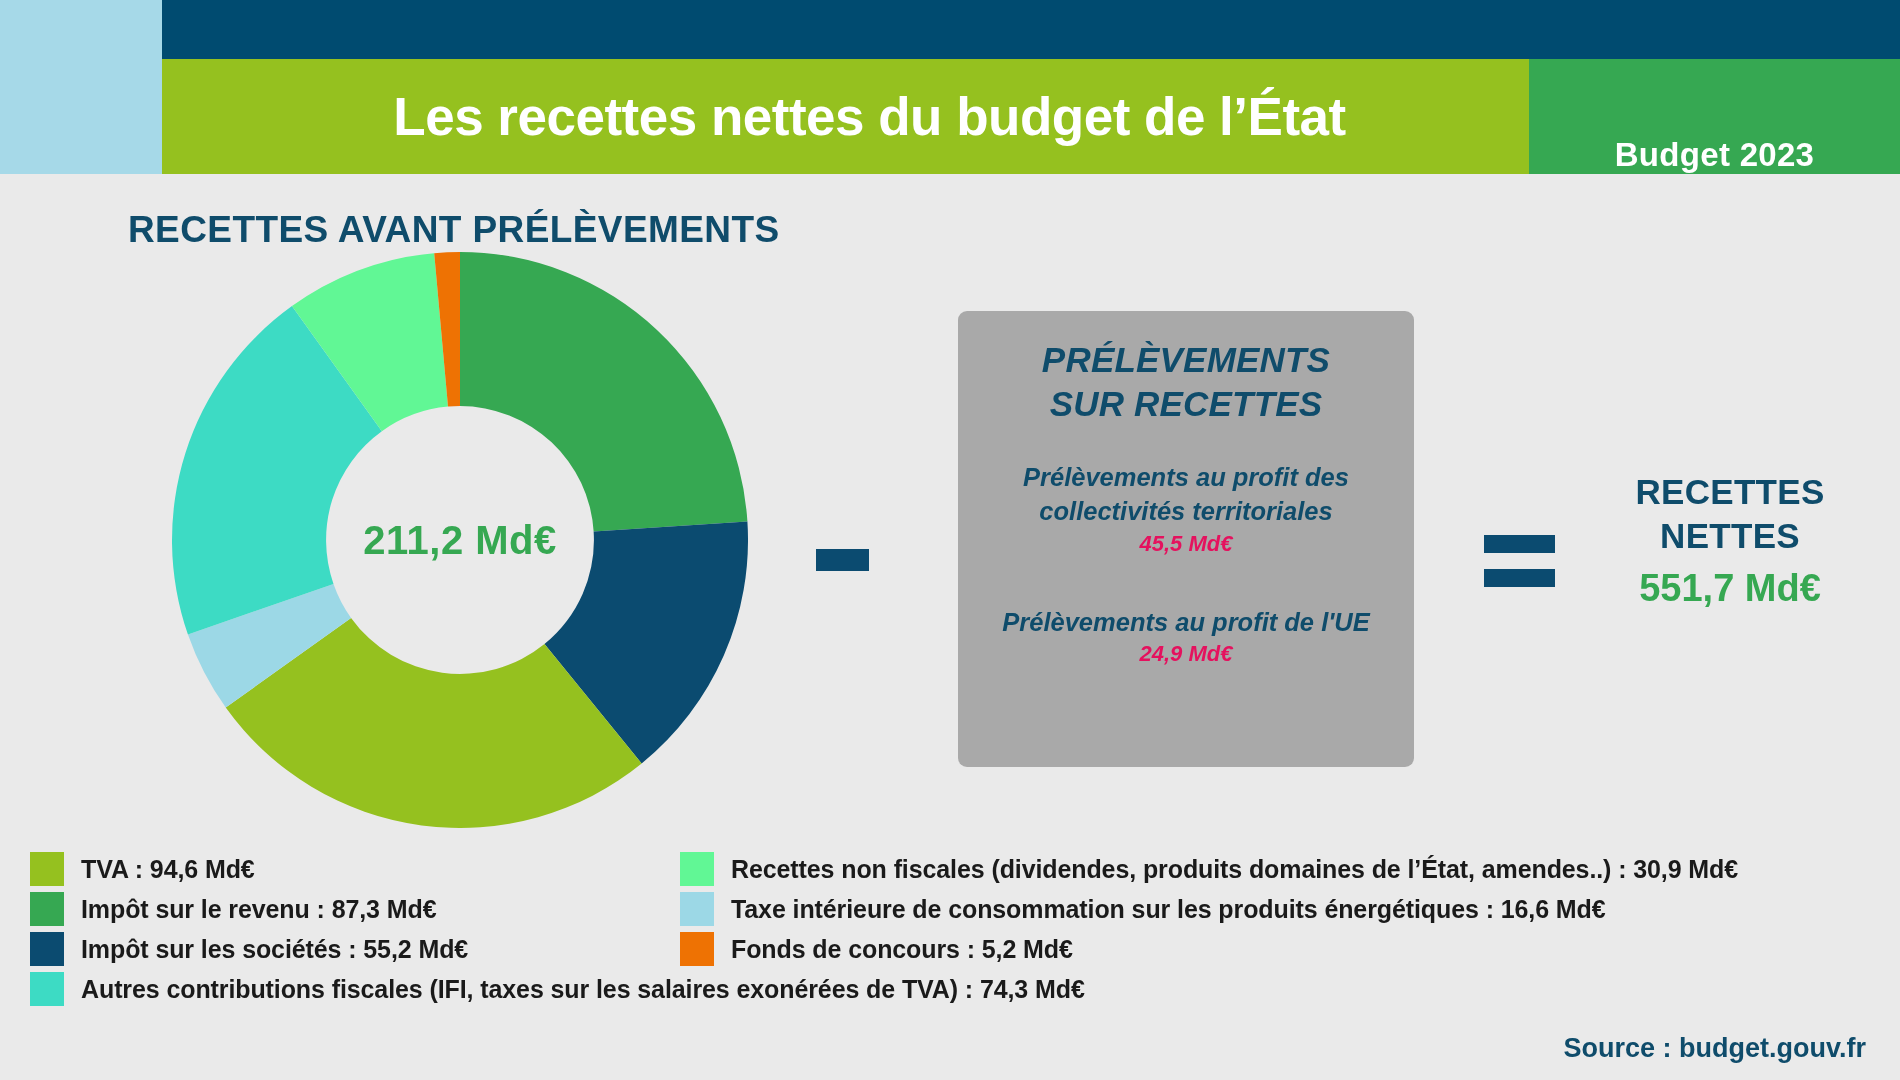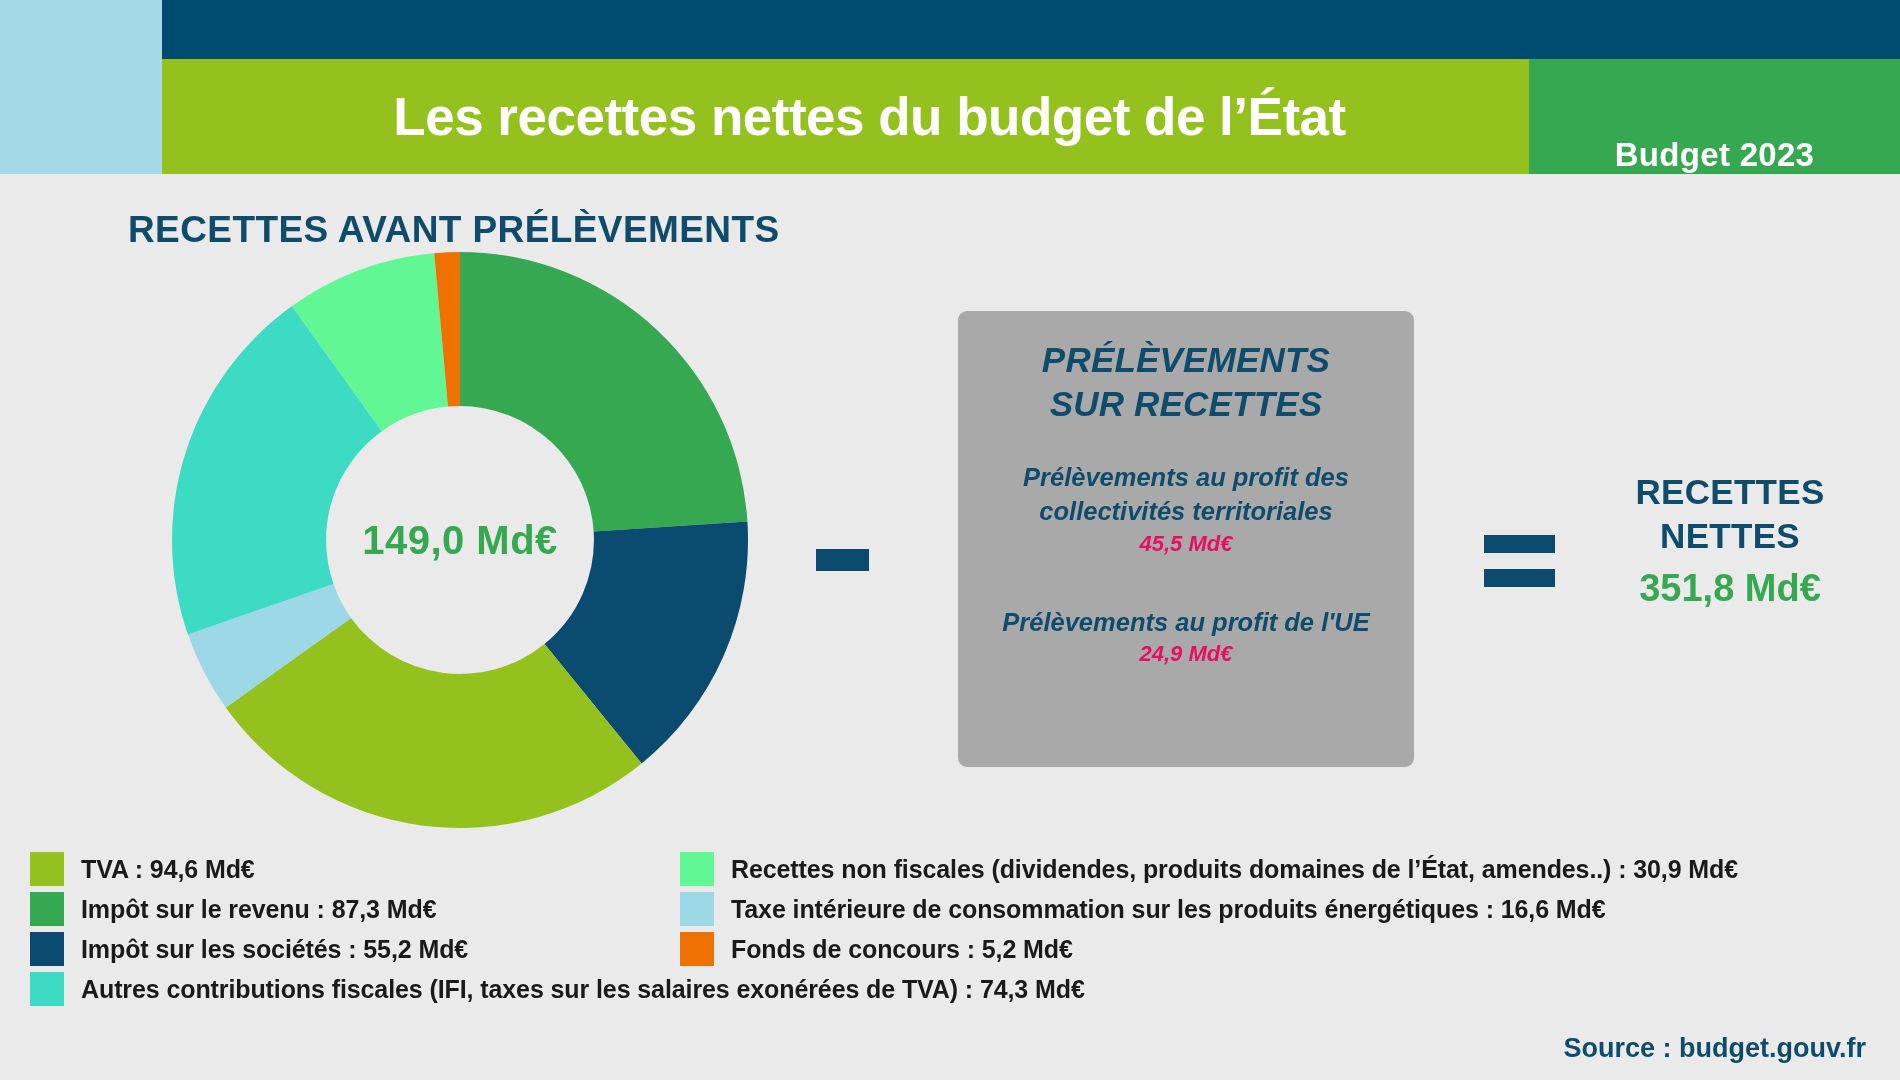--- a/index.html
+++ b/index.html
@@ -272,21 +272,21 @@
     <svg id="donut-svg" width="576" height="576" viewBox="0 0 576 576">
         <path d="M 288 0 A 288 288 0 0 1 575.405182312479 269.4996978421785 L 421.64340977530276 279.397359496613 A 133.92000000000002 133.92000000000002 0 0 0 288 154.07999999999998 Z" fill="#36a852"></path>
         <path d="M 575.405182312479 269.4996978421785 A 288 288 0 0 1 469.65273798826814 511.48665011889545 L 372.4685231645447 391.92129230528644 A 133.92000000000002 133.92000000000002 0 0 0 421.64340977530276 279.397359496613 Z" fill="#0b4b70"></path>
         <path d="M 469.65273798826814 511.48665011889545 A 288 288 0 0 1 53.73893371601926 455.528364235709 L 179.06860417794894 365.9006893696047 A 133.92000000000002 133.92000000000002 0 0 0 372.4685231645447 391.92129230528644 Z" fill="#95c11f"></path>
         <path d="M 53.73893371601926 455.528364235709 A 288 288 0 0 1 15.948311636084725 382.5086179051578 L 161.49596491077938 331.9465073258984 A 133.92000000000002 133.92000000000002 0 0 0 179.06860417794894 365.9006893696047 Z" fill="#9cd8e6"></path>
         <path d="M 15.948311636084725 382.5086179051578 A 288 288 0 0 1 119.96670262192376 54.100852989475385 L 209.86451671919454 179.23689664010604 A 133.92000000000002 133.92000000000002 0 0 0 161.49596491077938 331.9465073258984 Z" fill="#3ddbc4"></path>
         <path d="M 119.96670262192376 54.100852989475385 A 288 288 0 0 1 262.1909503844269 1.158766984345732 L 275.9987919287585 154.61882664772074 A 133.92000000000002 133.92000000000002 0 0 0 209.86451671919454 179.23689664010604 Z" fill="#61f795"></path>
         <path d="M 262.1909503844269 1.158766984345732 A 288 288 0 0 1 287.99999999999994 0 L 288 154.07999999999998 A 133.92000000000002 133.92000000000002 0 0 0 275.9987919287585 154.61882664772074 Z" fill="#ee7203"></path>
       </svg>
     <div class="donut-center-label">
-      <span>149,0 Md€</span>
+      <span>211,2 Md€</span>
     </div>
   </div>
 
   <div class="op-minus"></div>
 
   <div class="prel-box">
     <div class="prel-title">
       <div>PRÉLÈVEMENTS</div>
       <div>SUR RECETTES</div>
     </div>
@@ -310,21 +310,21 @@
   <div class="op-equals">
     <div class="bar top"></div>
     <div class="bar bottom"></div>
   </div>
 
   <div class="net-block">
     <div class="net-title">
       <div>RECETTES</div>
       <div>NETTES</div>
     </div>
-    <div class="net-amount">351,8 Md€</div>
+    <div class="net-amount">551,7 Md€</div>
   </div>
 
   <div class="legend" id="legend">
       <div class="legend-row" style="left: 0px; top: 0px;">
         <div class="legend-swatch" style="background: rgb(149, 193, 31);"></div>
         <div class="legend-text">TVA : 94,6 Md€</div>
       </div>
       <div class="legend-row" style="left: 0px; top: 40px;">
         <div class="legend-swatch" style="background: rgb(54, 168, 82);"></div>
         <div class="legend-text">Impôt sur le revenu : 87,3 Md€</div>

